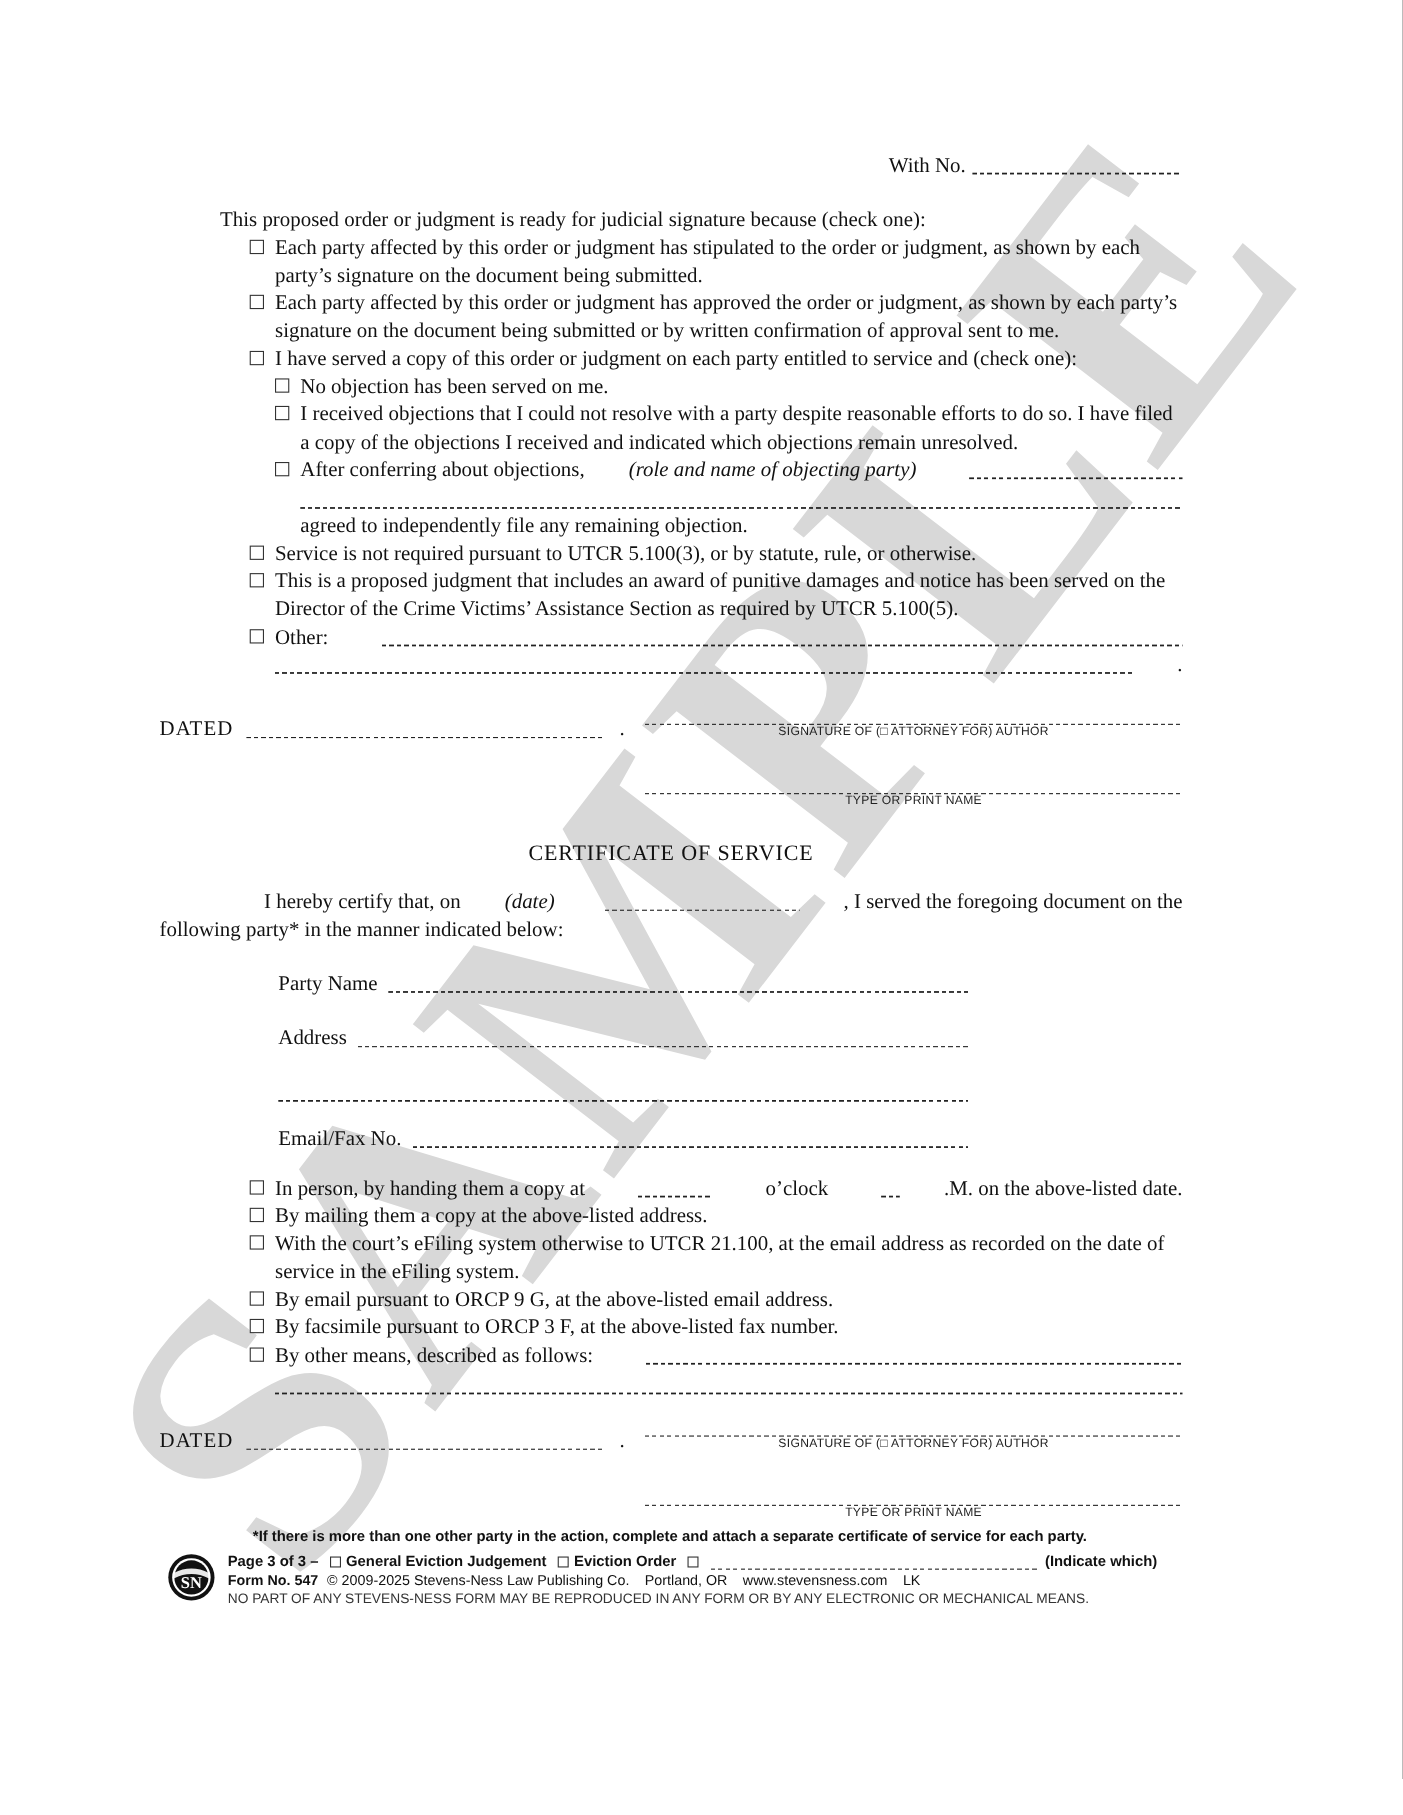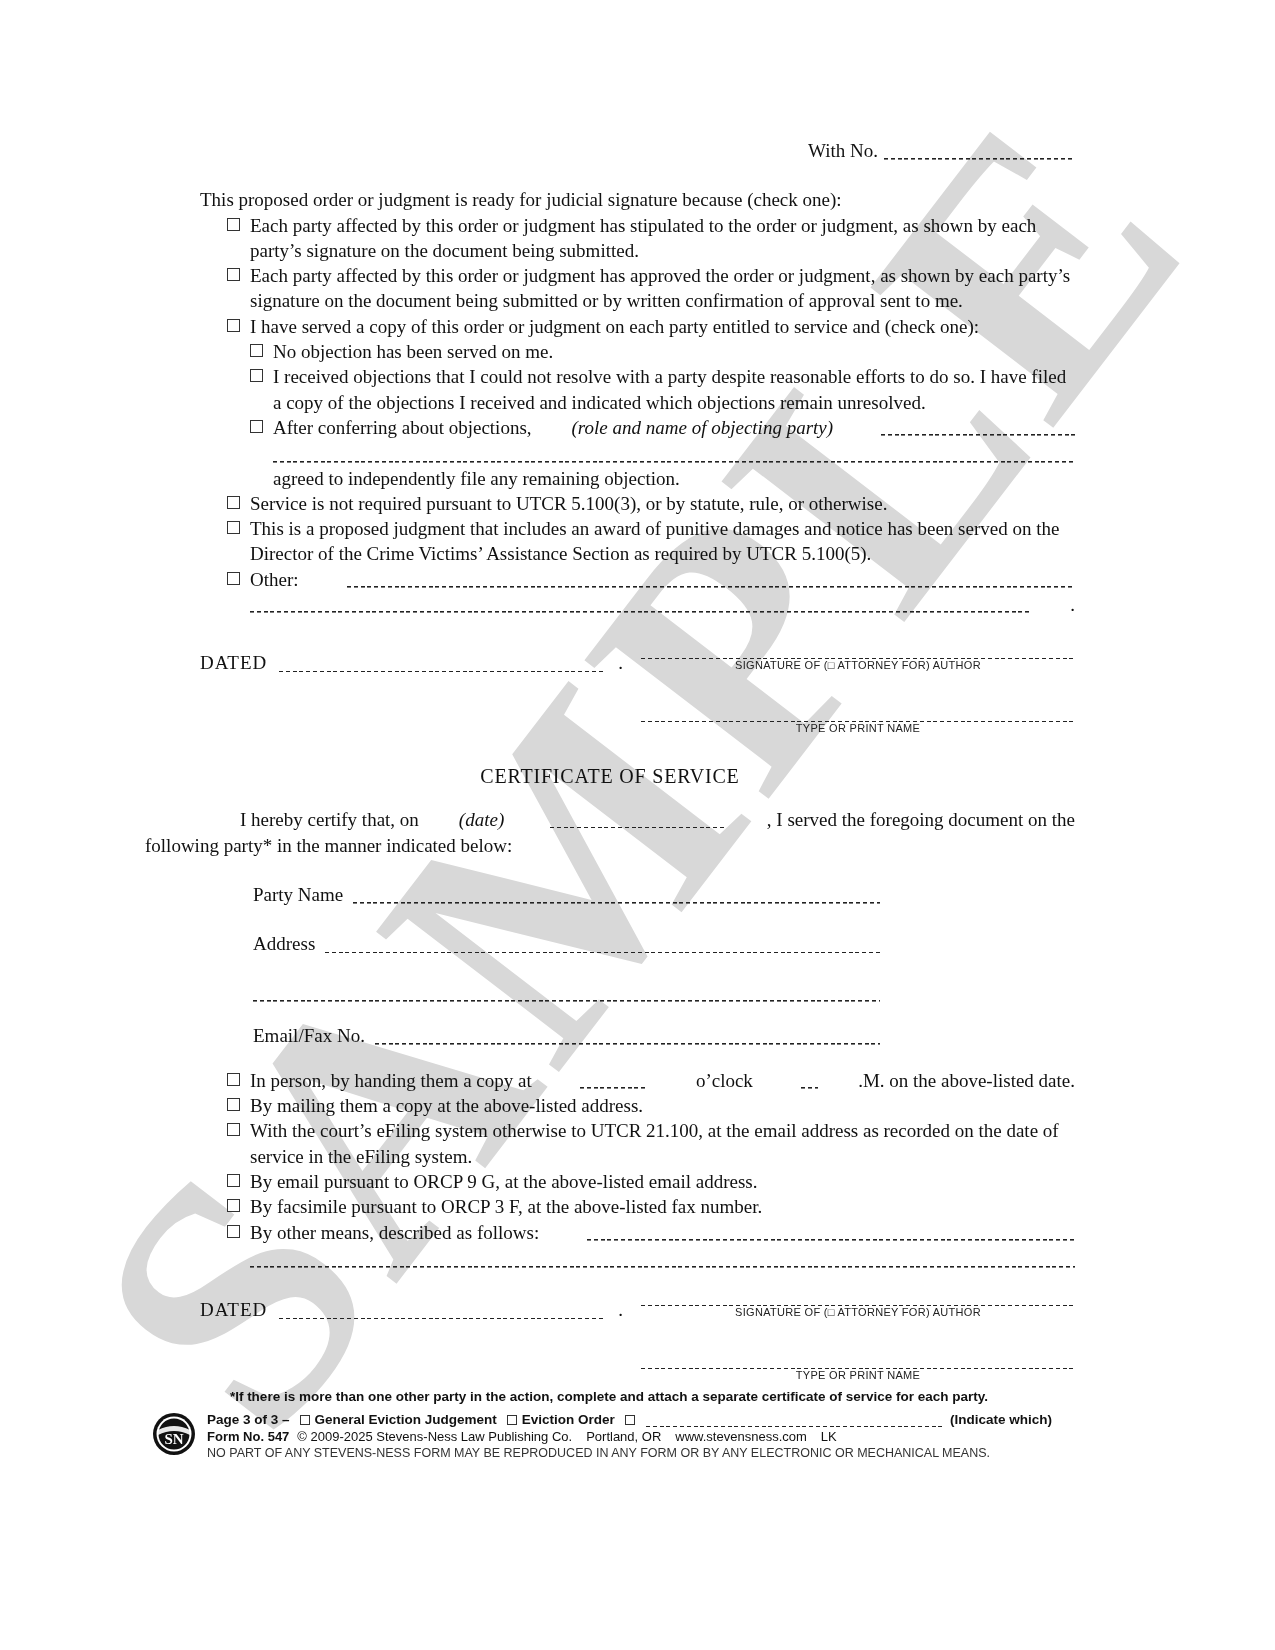--- a/index.html
+++ b/index.html
@@ -47,21 +47,21 @@
   .sublist{margin-left:23px;}
   .ck-item{position:relative;padding-left:23px;}
   .ck-item>.cb{position:absolute;left:0;top:5px;}
   .cb{
     display:inline-block;width:13px;height:13px;
     border:1.3px solid #333;background:#fff;box-sizing:border-box;
   }
   .flex{display:flex;align-items:flex-start;gap:40px;}
   .it{font-style:italic;}
   .dot{margin:0 10px 0 14px;}
-  .dated-block{display:flex;align-items:baseline;margin-left:55px;}
+  .dated-block{display:flex;align-items:baseline;}
   .dated-block .lbl{letter-spacing:1px;}
   .dated-block .date-blank{width:325px;margin-left:12px;}
   .sig-col{flex:1;margin-left:8px;}
   .sig-line{
     display:block;height:20px;
     background:repeating-linear-gradient(90deg,#222 0 4px,transparent 4px 6.8px) 0 100%/100% 1.6px no-repeat;
   }
   .caption{
     font-family:"Liberation Sans", sans-serif;
     font-size:11px;line-height:13px;

